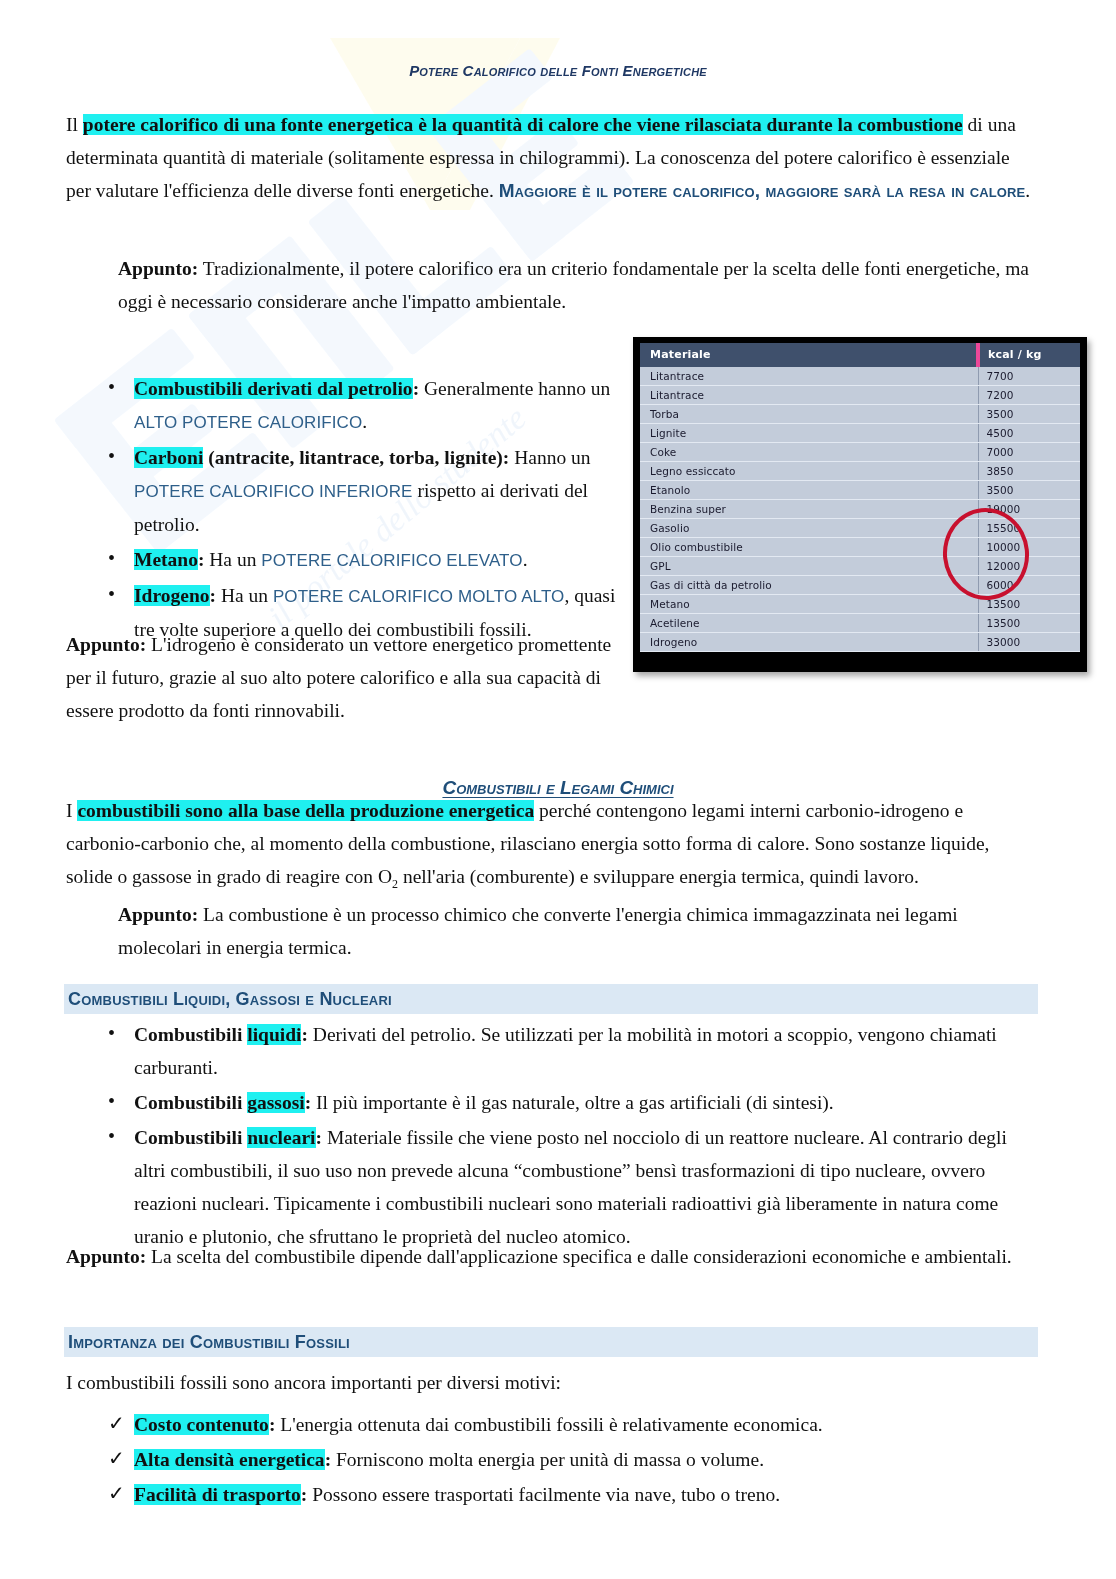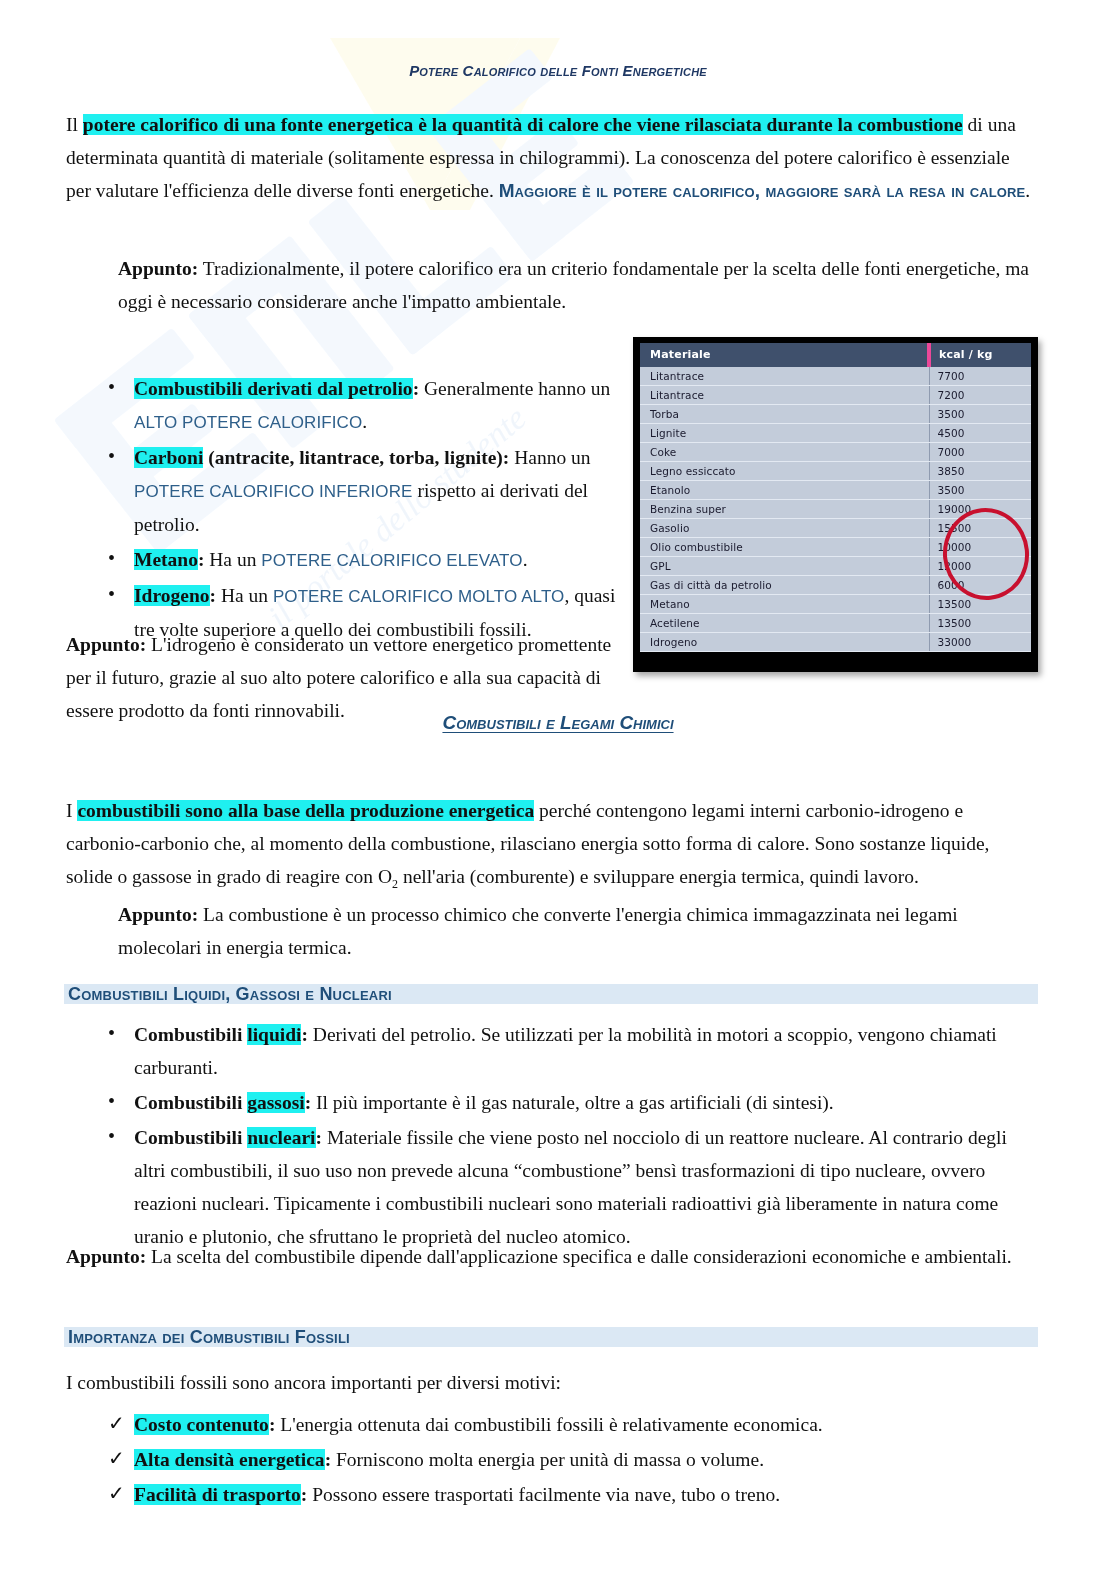--- a/index.html
+++ b/index.html
@@ -57,33 +57,33 @@
   
   .sec-center{
     position:absolute; left:0; width:1116px; text-align:center;
     font-family:"Liberation Sans", sans-serif;
     font-style:italic; font-weight:bold; font-size:19px;
     color:#1f4e79; font-variant:small-caps;
   }
   .sec-center span{text-decoration:underline; text-underline-offset:3px;}
 
   .band{
-    position:absolute; left:64px; width:974px; height:20px;
+    position:absolute; left:64px; width:974px; height:30px;
     background:#dbe8f4; display:flex; align-items:center;
     padding-left:4px; box-sizing:border-box;
   }
   .band .bt{
     font-family:"Liberation Sans", sans-serif;
     font-weight:bold; font-size:18px; color:#1f4e79;
     font-variant:small-caps; letter-spacing:.2px;
   }
 
   
   .tbl-wrap{
-    position:absolute; left:633px; top:337px; width:405px; height:335px;
+    position:absolute; left:633px; top:337px; width:454px; height:335px;
     background:#000000; padding:6px 7px 5px 7px; box-sizing:border-box;
     box-shadow:3px 4px 6px rgba(0,0,0,.35);
     overflow:hidden; z-index:3;
   }
   .tbl{
     width:100%; border-collapse:collapse;
     font-family:"DejaVu Sans", sans-serif; font-size:10.5px; color:#1a1a2e;
     background:#c3ccda;
   }
   .tbl th{
@@ -230,21 +230,21 @@
           </tr>
         <tr>
             <td>Idrogeno</td>
             <td class="val">33000</td>
           </tr>
       </tbody>
     </table>
   </div>
   <div class="circle"></div>
 
-  <div class="sec-center" style="top:712px;"><span>Combustibili e Legami Chimici</span></div>
+  <div class="sec-center" style="top:777px;"><span>Combustibili e Legami Chimici</span></div>
 
   <div class="para" style="left:66px; top:794px; width:972px;">
     <span>I </span><span class="hl b">combustibili sono alla base della produzione energetica</span><span> perché contengono legami interni carbonio-idrogeno e carbonio-carbonio che, al momento della combustione, rilasciano energia sotto forma di calore. Sono sostanze liquide, solide o gassose in grado di reagire con O</span><sub style="font-size:12px;">2</sub><span> nell'aria (comburente) e sviluppare energia termica, quindi lavoro.</span>
   </div>
 
   <div class="para" style="left:118px; top:898px; width:920px;">
     <span class="b">Appunto:</span><span> La combustione è un processo chimico che converte l'energia chimica immagazzinata nei legami molecolari in energia termica.</span>
   </div>
 
   <div class="band" style="top:984px;">

